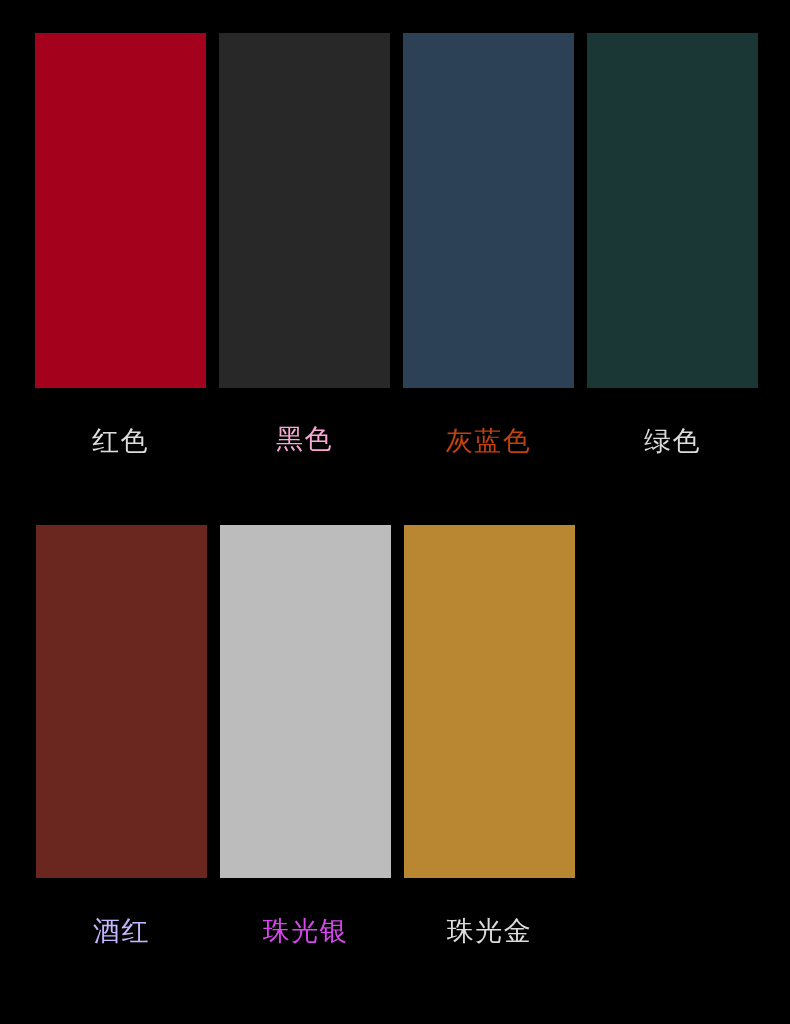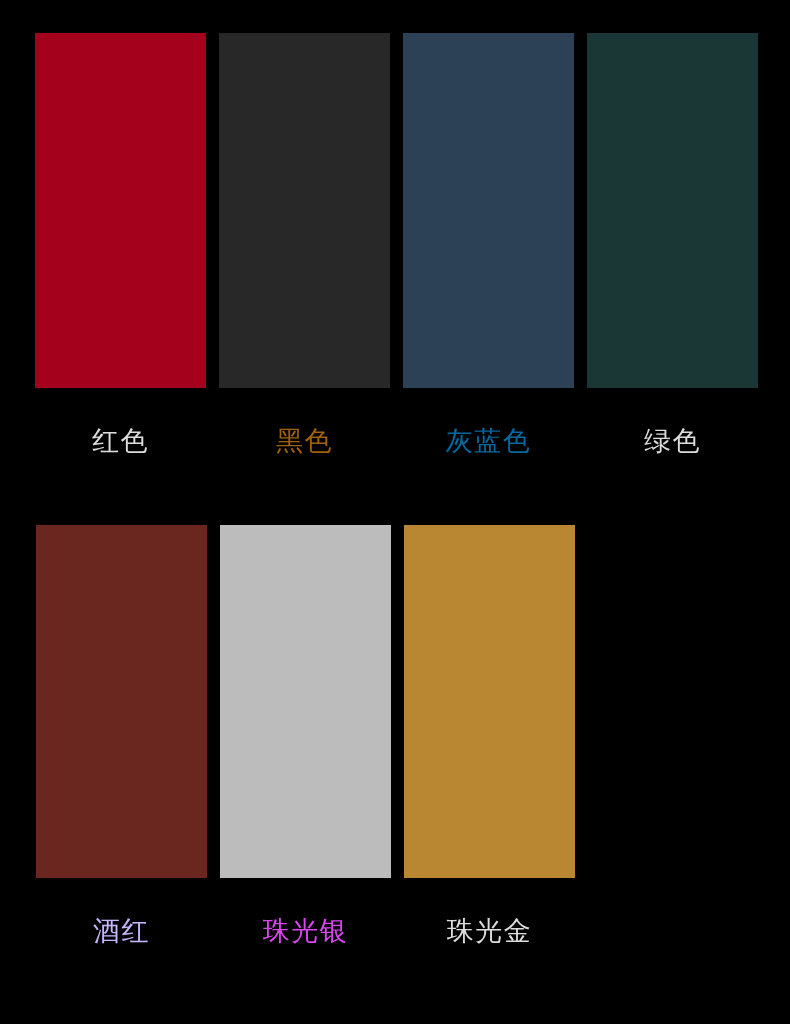--- a/index.html
+++ b/index.html
@@ -68,26 +68,26 @@
 
   <div class="swatch-row" id="swatch-row-1">
 
     <div class="swatch-cell">
       <span class="swatch-chip" style="background-color: rgb(164, 2, 28);"></span>
       <span class="swatch-label" style="color: rgb(220, 220, 220);">红色</span>
     </div>
 
     <div class="swatch-cell">
       <span class="swatch-chip" style="background-color: rgb(40, 40, 40);"></span>
-      <span class="swatch-label" style="color: #a16207;">黑色</span>
+      <span class="swatch-label" style="color: #f9a8d4; font-family: Liberation Mono, monospace;">黑色</span>
     </div>
 
     <div class="swatch-cell">
       <span class="swatch-chip" style="background-color: rgb(44, 64, 86);"></span>
-      <span class="swatch-label" style="color: #0369a1;">灰蓝色</span>
+      <span class="swatch-label" style="color: #c2410c;">灰蓝色</span>
     </div>
 
     <div class="swatch-cell">
       <span class="swatch-chip" style="background-color: rgb(27, 55, 53);"></span>
       <span class="swatch-label" style="color: rgb(220, 220, 220);">绿色</span>
     </div>
 
   </div>
 
   <div class="swatch-row" id="swatch-row-2">

